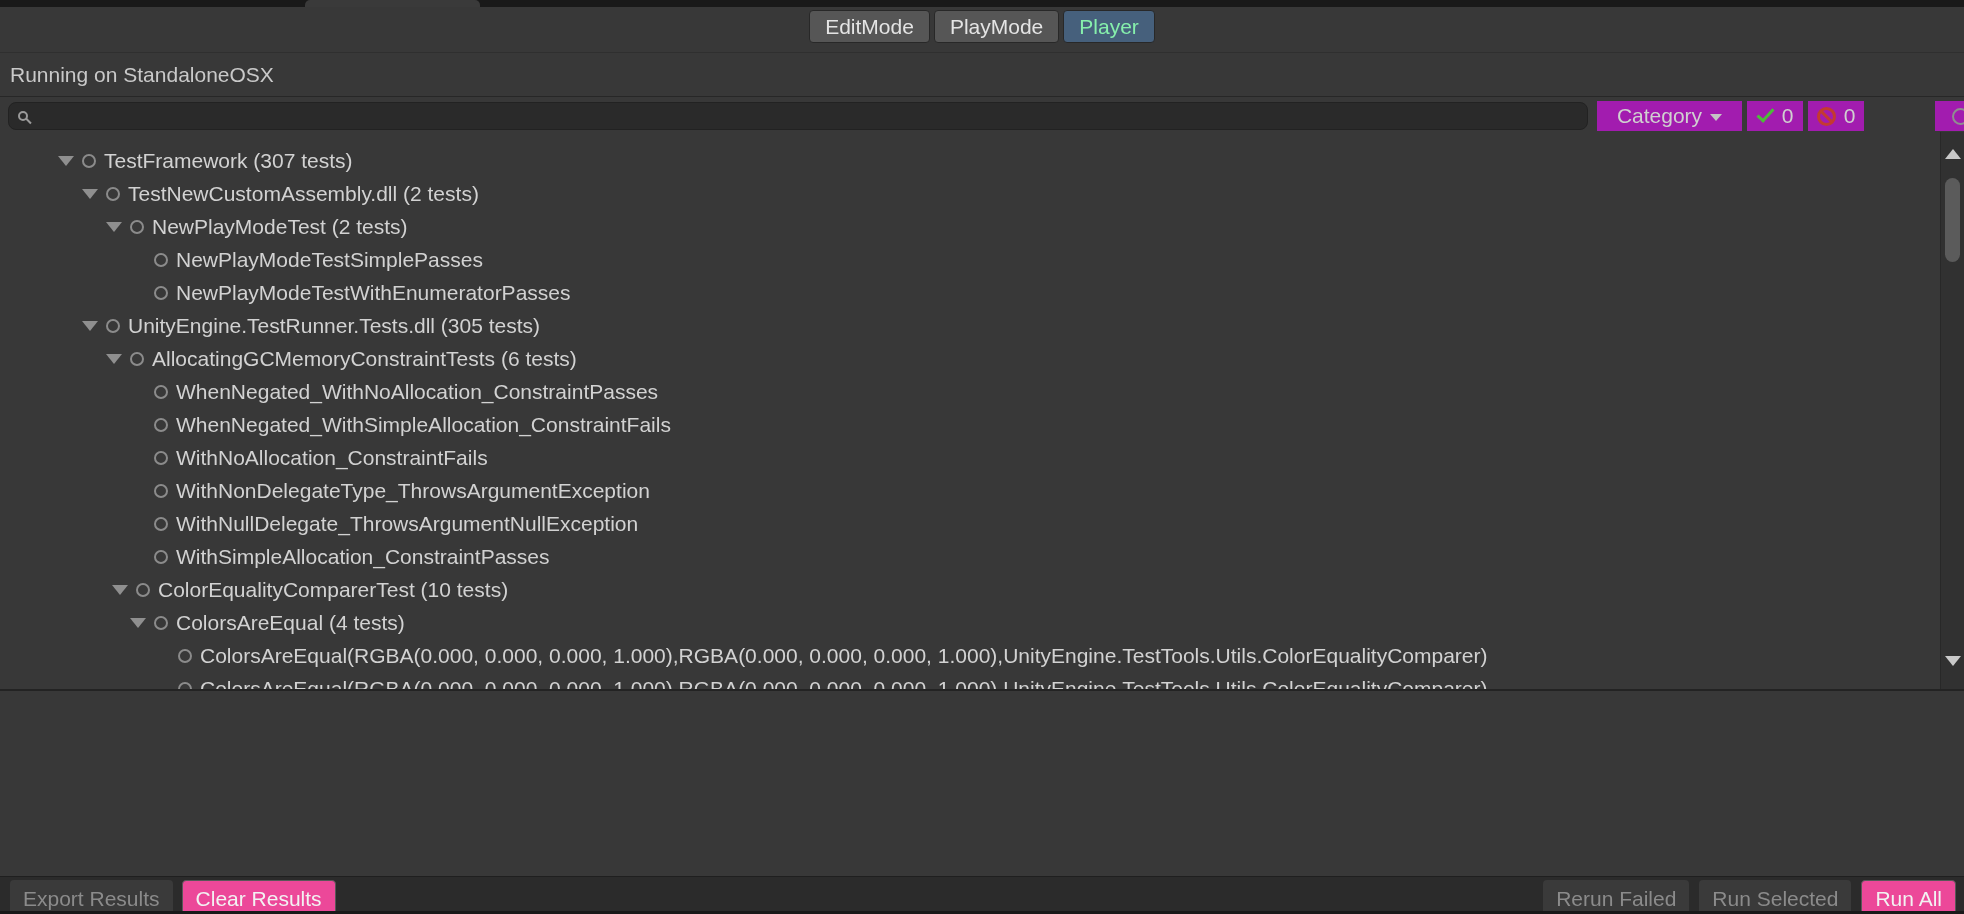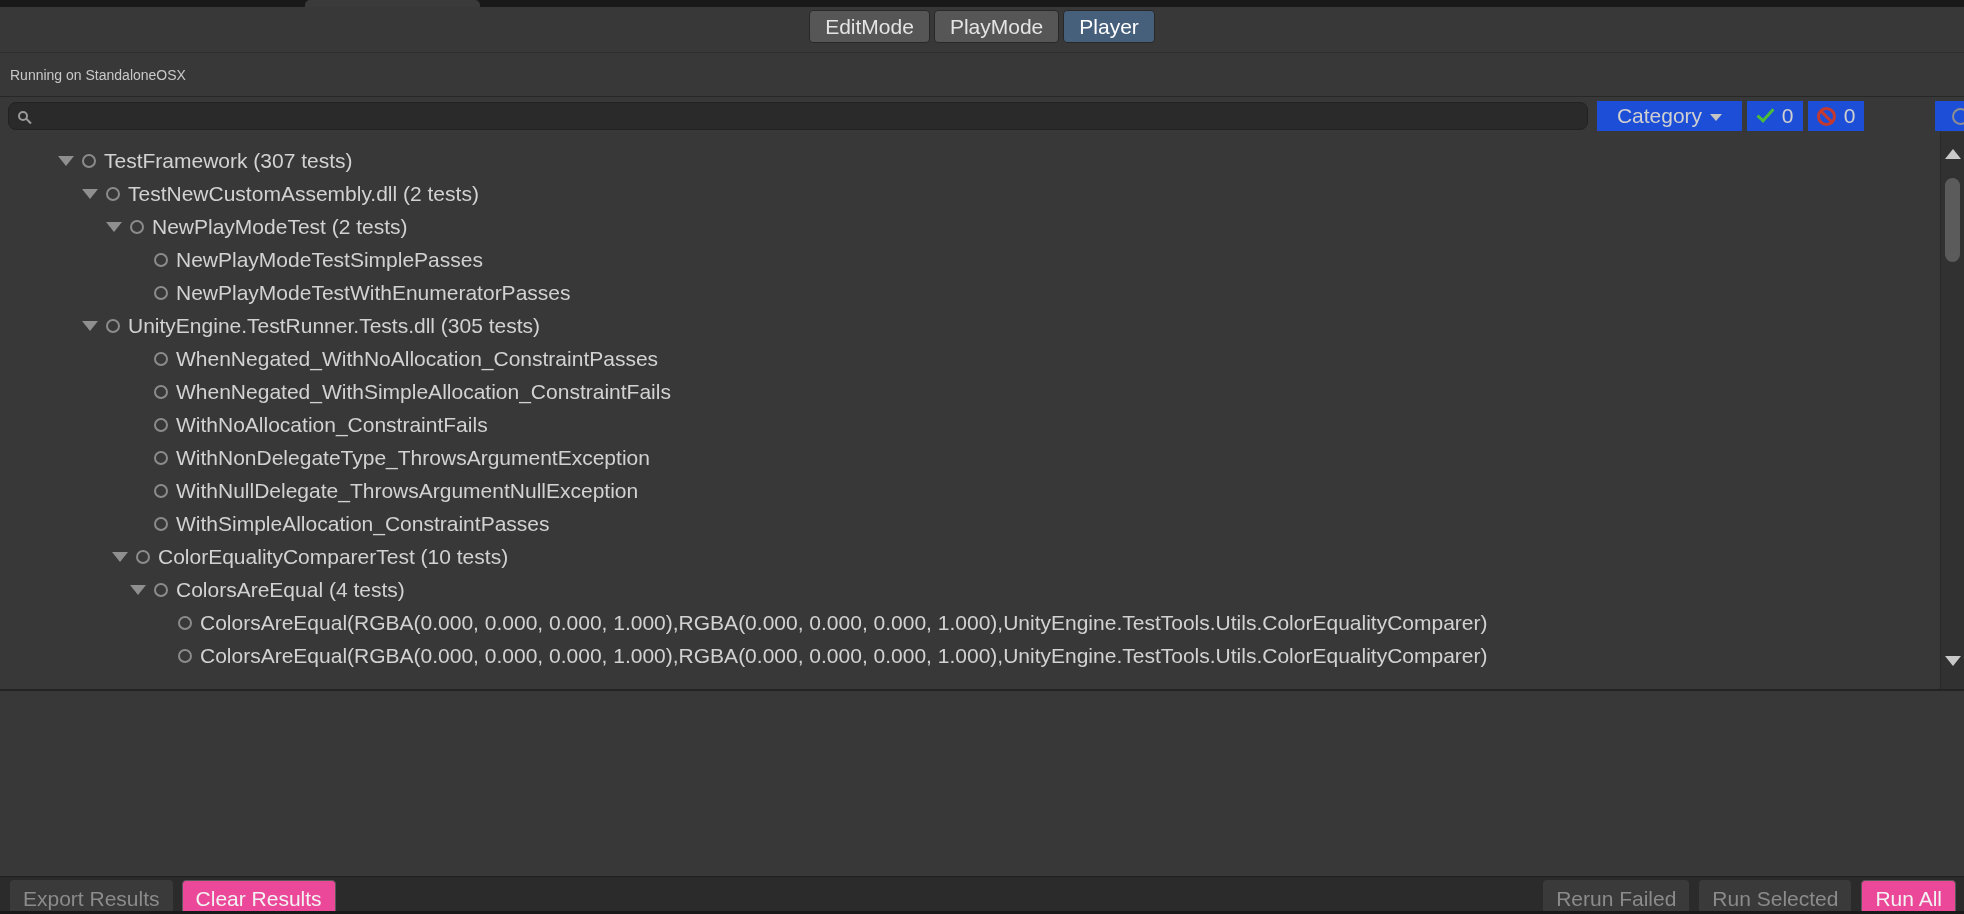--- a/index.html
+++ b/index.html
@@ -18,42 +18,42 @@
 
   
   .toolbar { position:absolute; top:7px; left:0; right:0; height:45px;
              display:flex; justify-content:center; align-items:flex-start; padding-top:3px; }
   .mode-tabs { display:flex; gap:4px;border-radius:7px; }
   .tab {
     height:33px; padding:0 15px; display:flex; align-items:center;
     background:#565656; color:#e4e4e4; font-size:21px;
     border:1px solid #282828; border-radius:4px;
   }
-  .tab.selected { background:#46607c; color:#ffffff; }
+  .tab.selected { background:#46607c; color:#86efac; }
 
   
   .status-row { position:absolute; top:52px; left:0; right:0; height:44px;
                 border-top:1px solid #2f2f2f;
                 display:flex; align-items:center; padding-left:10px;
-                font-size:14px; color:#c9c9c9; }
+                font-size:21px; color:#c9c9c9; }
 
   
   .filter-row { position:absolute; top:96px; left:0; right:0; height:36px; border-top:1px solid #272727; }
   .search-field {
     position:absolute; left:8px; top:5px; width:1580px; height:28px;
     background:#2a2a2a; border:1px solid #222222; border-radius:8px;
     display:flex; align-items:center; padding-left:9px;
   }
   .mag { width:10px; height:10px; border:2px solid #9a9a9a; border-radius:50%; position:relative; flex:none; }
   .mag::after { content:''; position:absolute; width:7px; height:2px; background:#9a9a9a;
                 right:-6px; bottom:-3px; transform:rotate(45deg); }
   .search-input { background:transparent; border:none; outline:none; color:#d8d8d8;
                   font-size:19px; font-family:"Liberation Sans",sans-serif; flex:1; margin-left:7px; }
 
-  .seg { position:absolute; top:4px; height:30px; background:#1d4ed8;
+  .seg { position:absolute; top:4px; height:30px; background:#a21caf;
          display:flex; align-items:center; justify-content:center; gap:8px;
          font-size:21px; color:#d0d0d0; }
   .seg-category { left:1597px; width:145px; }
   .seg-passed   { left:1747px; width:56px; }
   .seg-failed   { left:1808px; width:56px; }
   .seg-notrun   { left:1935px; width:95px; }
 
   .dd-arrow { width:0; height:0; border-left:6px solid transparent; border-right:6px solid transparent;
               border-top:7px solid #c4c4c4; margin-top:3px; }
 
@@ -170,20 +170,27 @@
       <span class="row-ring"></span>
       <span>NewPlayModeTestWithEnumeratorPasses</span>
     </div>
     <div class="tree-row" style="padding-left: 38px;">
       <span class="arrow-slot">
         <span class="fold-arrow"></span>
       </span>
       <span class="row-ring"></span>
       <span>UnityEngine.TestRunner.Tests.dll (305 tests)</span>
     </div>
+    <div class="tree-row" style="padding-left: 62px;">
+      <span class="arrow-slot">
+        <span class="fold-arrow"></span>
+      </span>
+      <span class="row-ring"></span>
+      <span>AllocatingGCMemoryConstraintTests (6 tests)</span>
+    </div>
     <div class="tree-row" style="padding-left: 86px;">
       <span class="arrow-slot"></span>
       <span class="row-ring"></span>
       <span>WhenNegated_WithNoAllocation_ConstraintPasses</span>
     </div>
     <div class="tree-row" style="padding-left: 86px;">
       <span class="arrow-slot"></span>
       <span class="row-ring"></span>
       <span>WhenNegated_WithSimpleAllocation_ConstraintFails</span>
     </div>

